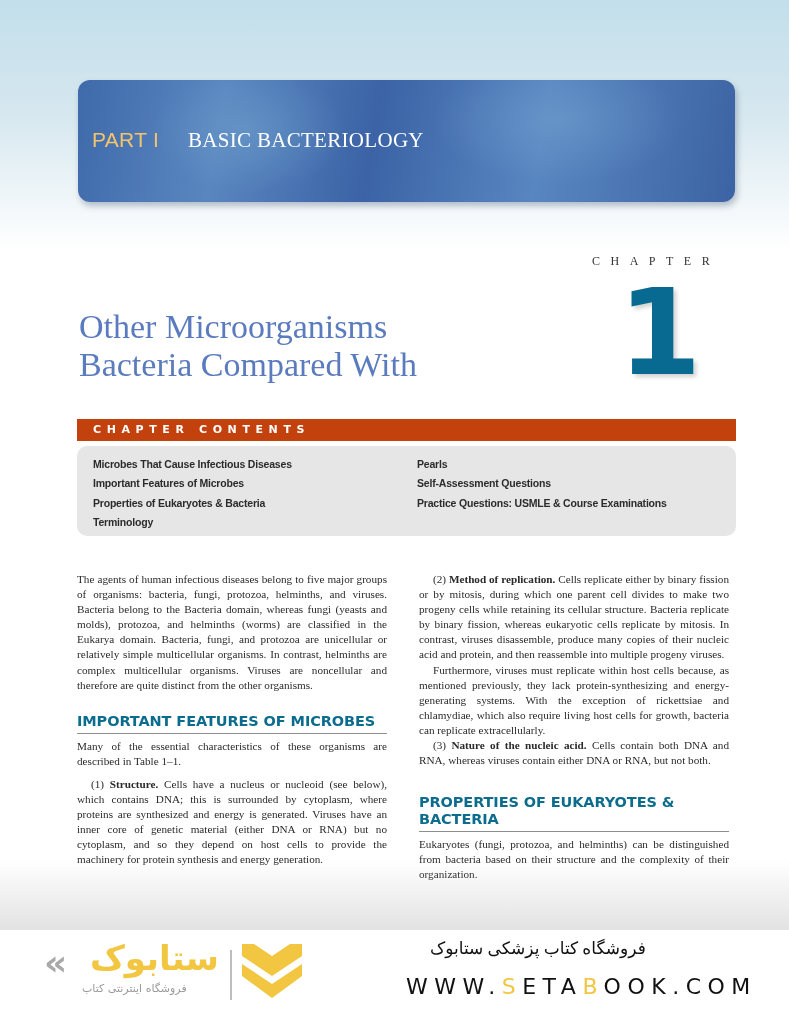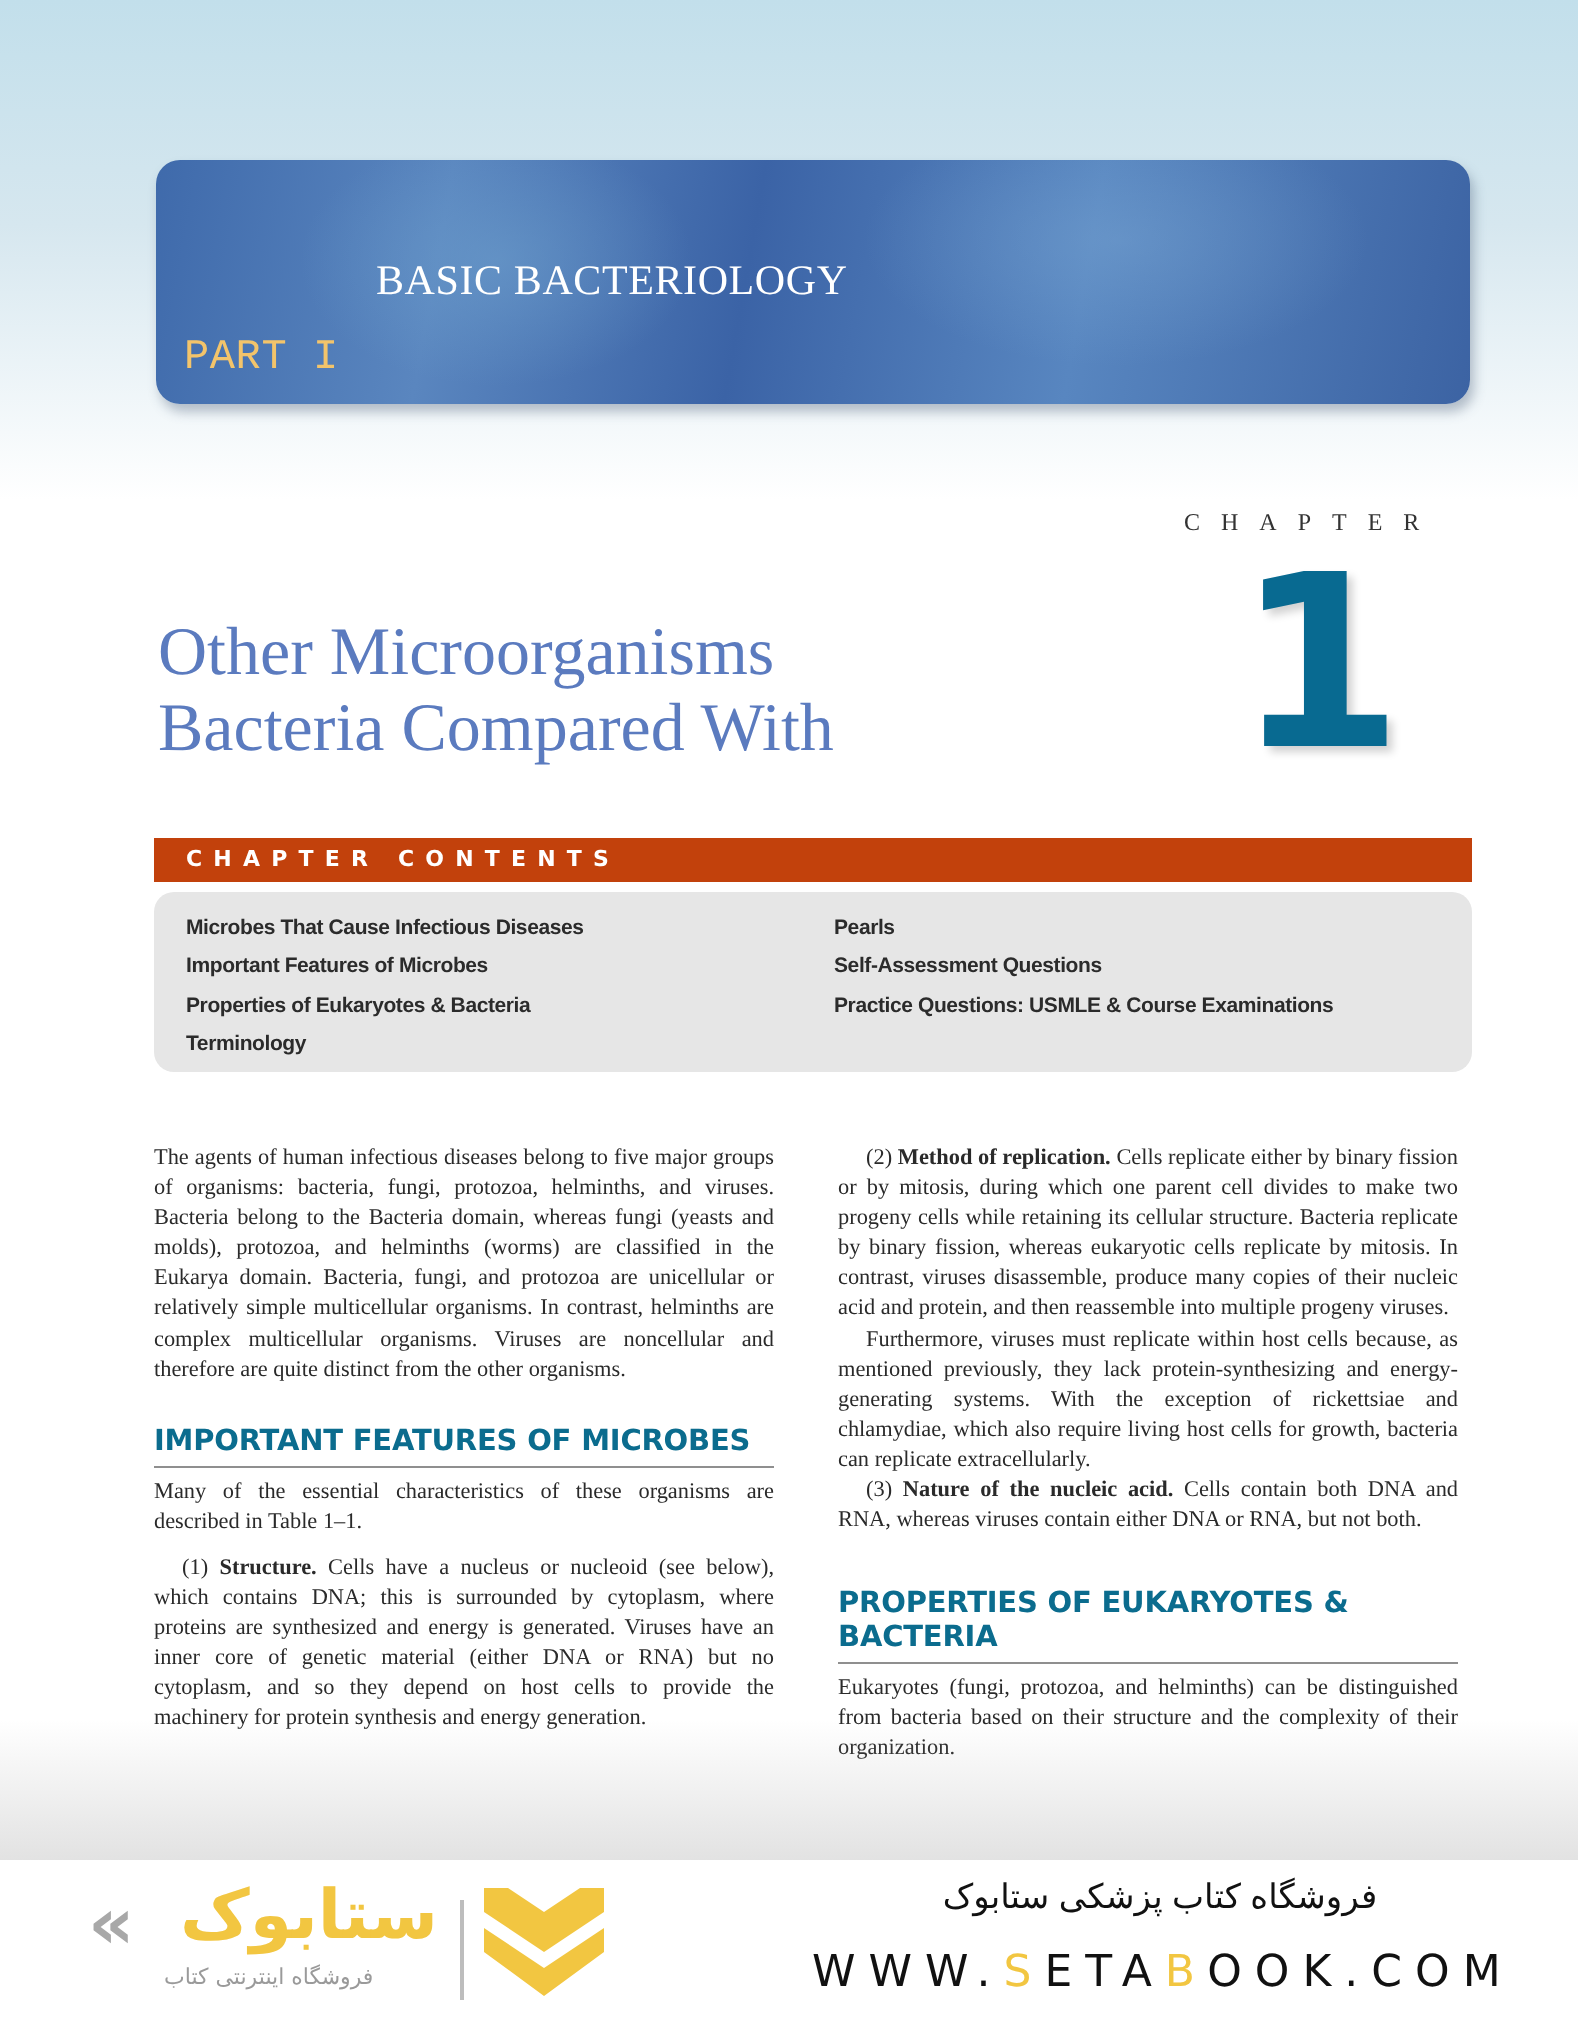--- a/index.html
+++ b/index.html
@@ -14,21 +14,21 @@
       position: absolute; left: 78px; top: 80px; width: 657px; height: 122px;
       border-radius: 12px;
       background:
         radial-gradient(ellipse 140px 90px at 170px 50px, rgba(110,160,205,0.55), rgba(110,160,205,0) 70%),
         radial-gradient(ellipse 180px 90px at 480px 40px, rgba(120,165,210,0.45), rgba(120,165,210,0) 70%),
         linear-gradient(100deg, #3f6aab 0%, #5a86bf 22%, #3b63a6 45%, #5886c0 70%, #3c63a3 100%);
       box-shadow: 2px 4px 6px rgba(60,80,110,0.35);
     }
     .part-banner .part-label {
       position: absolute; left: 14px; top: 48px;
-      font-family: Liberation Mono, monospace; font-size: 21px; color: #f3c46b; letter-spacing: 0.3px; margin-top: 40px;
+      font-family: Liberation Sans, sans-serif; font-size: 21px; color: #f3c46b; letter-spacing: 0.3px;
     }
     .part-banner .part-title {
       position: absolute; left: 110px; top: 48px;
       font-family: "Liberation Serif", serif; font-size: 21px; color: #ffffff; letter-spacing: 0.3px;
     }
 
     .chapter-word {
       position: absolute; left: 592px; top: 254px;
       font-family: "Liberation Serif", serif; font-size: 12px; letter-spacing: 10.5px; color: #333;
     }
@@ -96,22 +96,22 @@
     }
     .logo-sub {
       position: absolute; left: 82px; top: 52px;
       font-family: "DejaVu Sans", sans-serif; font-size: 11px; color: #9a9a9a;
     }
     .logo-divider {
       position: absolute; left: 230px; top: 20px; width: 1.5px; height: 50px; background: #bdbdbd;
     }
     .logo-shield { position: absolute; left: 240px; top: 12px; }
     .store-fa {
-      position: absolute; left: 430px; top: 8px; width: 300px; text-align: center;
-      font-family: Liberation Sans, sans-serif; font-size: 17px; color: #111;
+      position: absolute; left: 430px; top: 8px; width: 300px; text-align: left;
+      font-family: Liberation Serif, serif; font-size: 17px; color: #111;
     }
     .store-url {
       position: absolute; left: 406px; top: 44px;
       font-family: "DejaVu Sans", sans-serif; font-size: 22px; letter-spacing: 6.5px; color: #111;
     }
     .store-url .hl { color: #f2c641; }
   </style>
 </head>
 <body>
 

